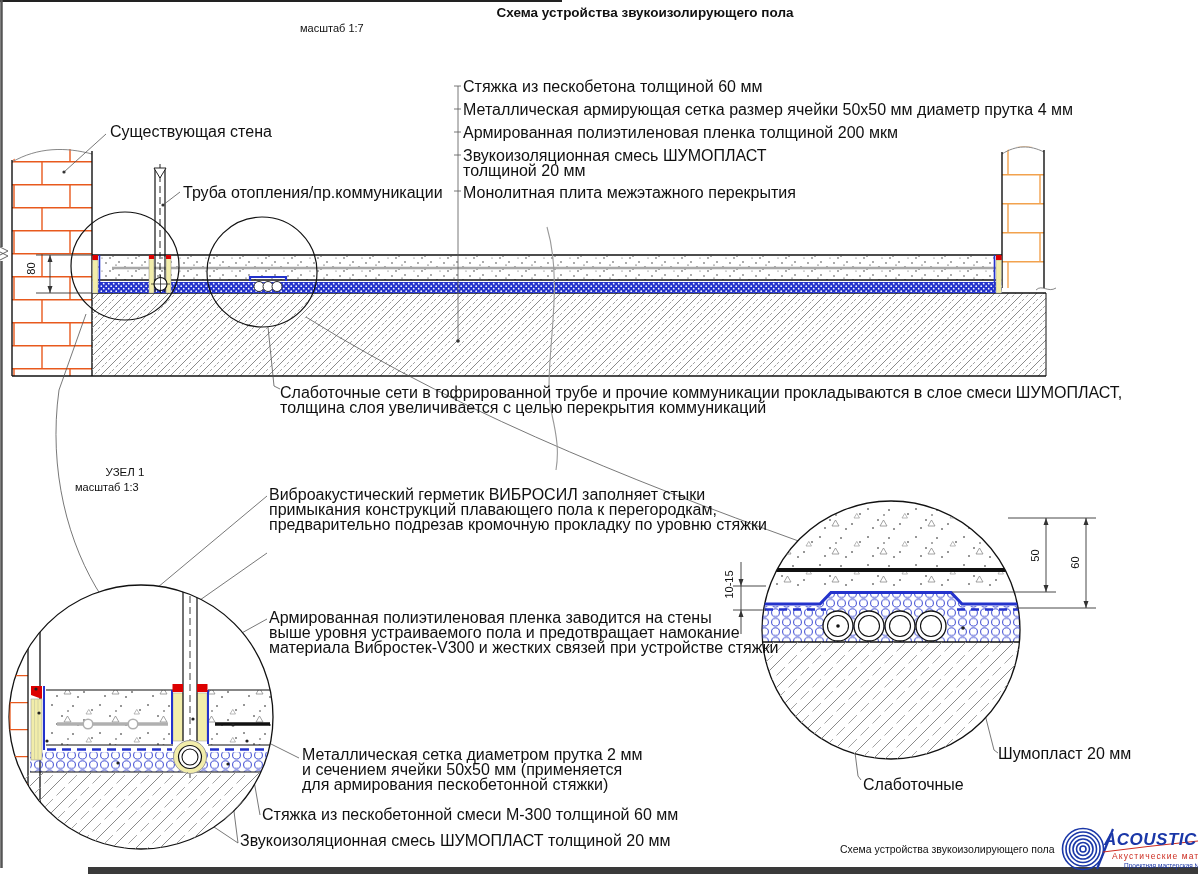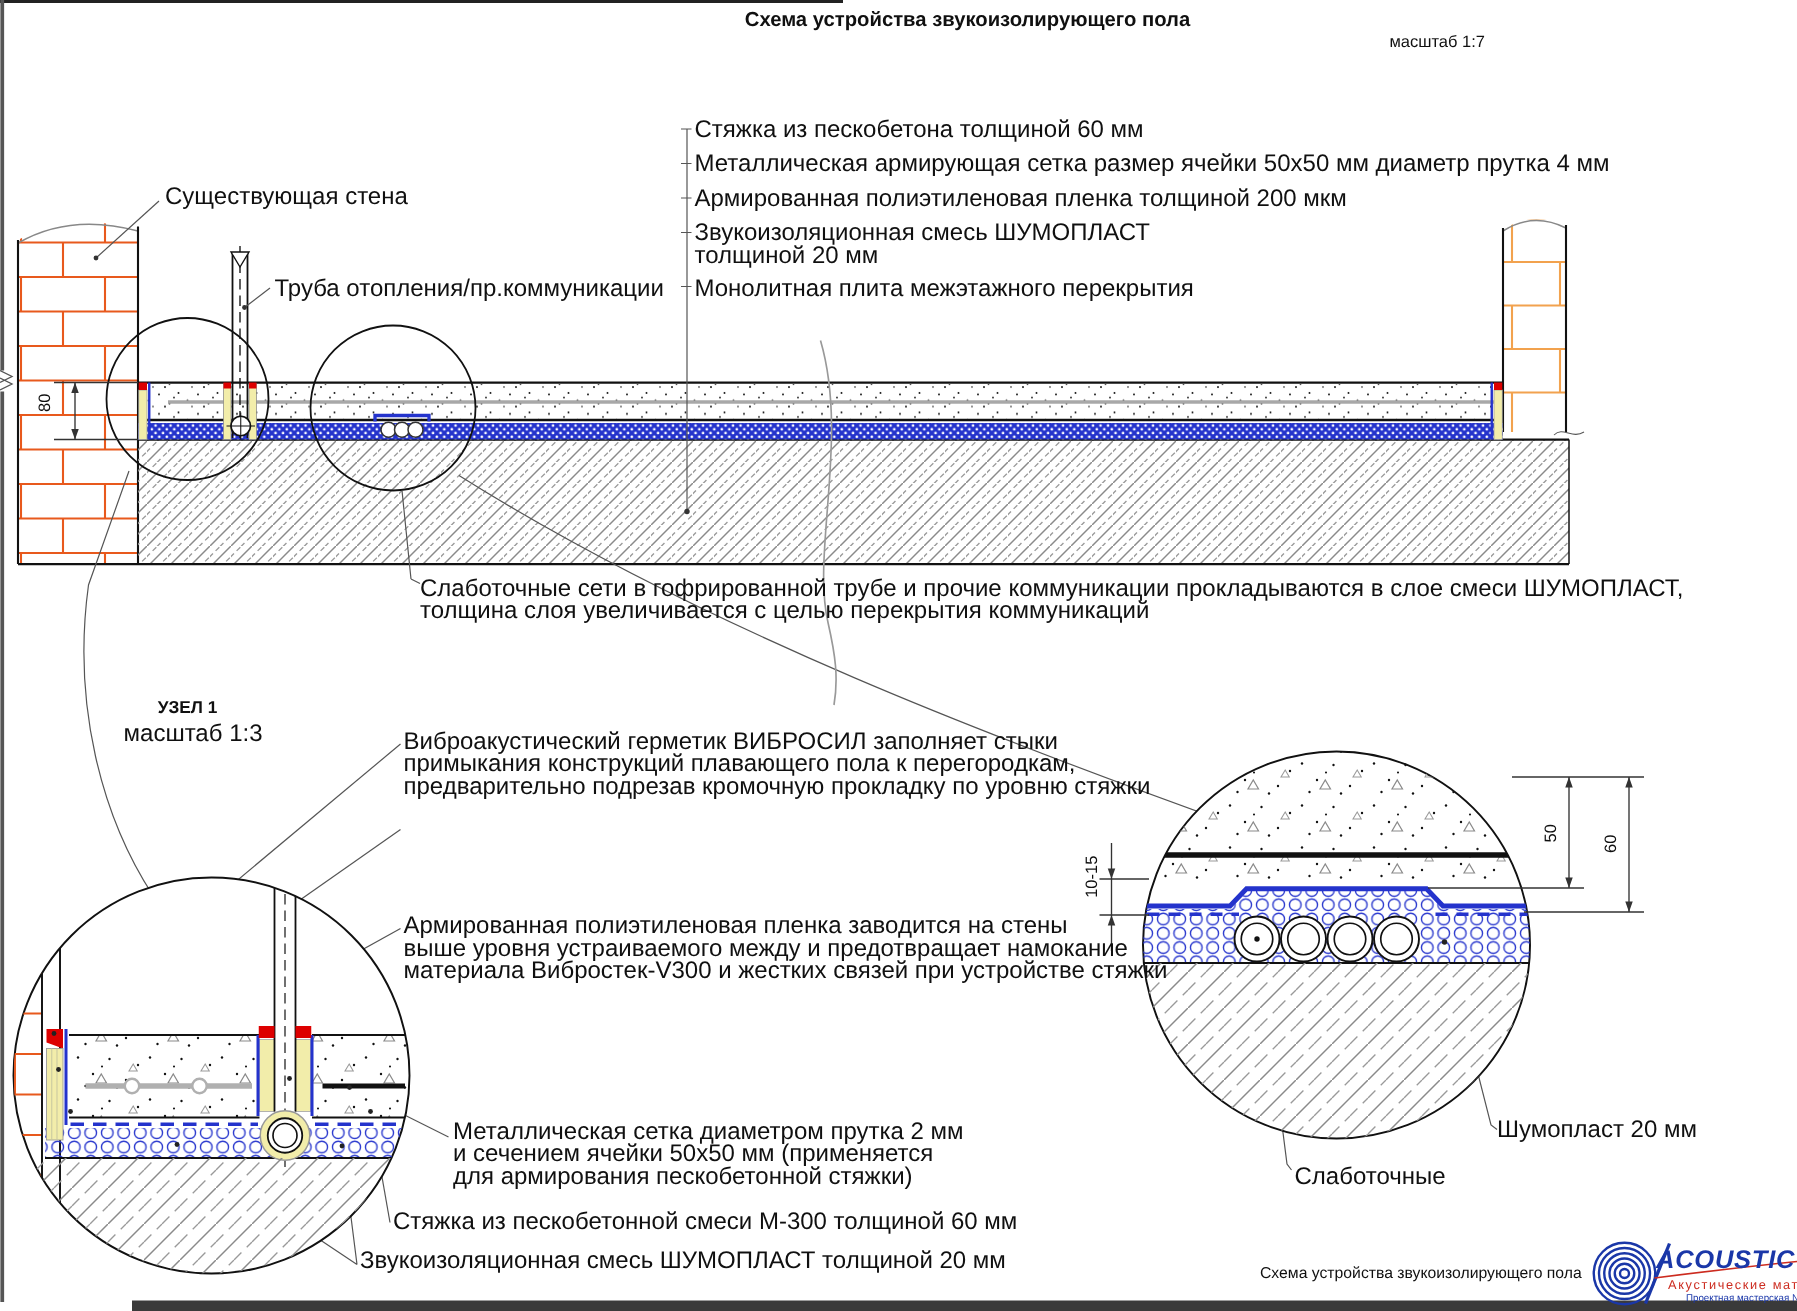--- a/index.html
+++ b/index.html
@@ -1,23 +1,23 @@
 <!DOCTYPE html>
 <html><head>
 <meta charset="utf-8">
 <style>
   html,body{margin:0;padding:0;background:#fff;}
   .page{position:relative;width:1198px;height:874px;background:#fff;overflow:hidden;
         font-family:"Liberation Sans",sans-serif;color:#101010;}
   .page svg.drawing{position:absolute;left:0;top:0;}
   .lbl{position:absolute;font-size:16px;line-height:14.8px;white-space:pre;color:#101010;}
   .ttl{position:absolute;left:300px;top:5px;width:690px;text-align:center;font-size:13.5px;font-weight:bold;}
-  .ttl-scale{position:absolute;left:300px;top:22px;width:690px;text-align:right;font-size:11px;}
-  .node-h{position:absolute;left:75px;top:466px;width:100px;text-align:center;font-size:11.5px;font-weight:bold;}
-  .node-s{position:absolute;left:75px;top:481px;width:100px;text-align:right;font-size:16px;}
+  .ttl-scale{position:absolute;left:300px;top:22px;width:690px;text-align:left;font-size:11px;}
+  .node-h{position:absolute;left:75px;top:466px;width:100px;text-align:center;font-size:11.5px;font-weight:normal;}
+  .node-s{position:absolute;left:75px;top:481px;width:100px;text-align:left;font-size:11px;}
   .dim{position:absolute;font-size:11px;text-align:center;transform:rotate(-90deg);height:13px;}
   .cap{position:absolute;left:840px;top:843px;font-size:10.5px;}
   .logo-brand{position:absolute;left:1104px;top:830px;font-size:17px;font-style:italic;font-weight:bold;
               color:#1a37a8;letter-spacing:.5px;white-space:pre;}
   .logo-tag{position:absolute;left:1112px;top:851px;font-size:8.5px;color:#cc2b1f;letter-spacing:1.1px;white-space:pre;}
   .logo-sub{position:absolute;left:1124px;top:862px;font-size:6.5px;color:#1a37a8;white-space:pre;}
 </style>
 </head>
 <body>
 
@@ -314,21 +314,21 @@
 
 <div class="dim" style="left:17px;top:262px;width:28px">80</div>
 
 <div class="node-h">УЗЕЛ 1</div>
 <div class="node-s">масштаб 1:3</div>
 
 <div class="lbl" style="left:269px;top:488px">Виброакустический герметик ВИБРОСИЛ заполняет стыки
 примыкания конструкций плавающего пола к перегородкам,
 предварительно подрезав кромочную прокладку по уровню стяжки</div>
 <div class="lbl" style="left:269px;top:611px">Армированная полиэтиленовая пленка заводится на стены
-выше уровня устраиваемого между и предотвращает намокание
+выше уровня устраиваемого пола и предотвращает намокание
 материала Вибростек-V300 и жестких связей при устройстве стяжки</div>
 <div class="lbl" style="left:302px;top:748px">Металлическая сетка диаметром прутка 2 мм
 и сечением ячейки 50х50 мм (применяется
 для армирования пескобетонной стяжки)</div>
 <div class="lbl" style="left:262px;top:808px">Стяжка из пескобетонной смеси М-300 толщиной 60 мм</div>
 <div class="lbl" style="left:240px;top:834px">Звукоизоляционная смесь ШУМОПЛАСТ толщиной 20 мм</div>
 
 <div class="dim" style="left:1023px;top:549px;width:24px">50</div>
 <div class="dim" style="left:1063px;top:556px;width:24px">60</div>
 <div class="dim" style="left:712px;top:578px;width:34px">10-15</div>

